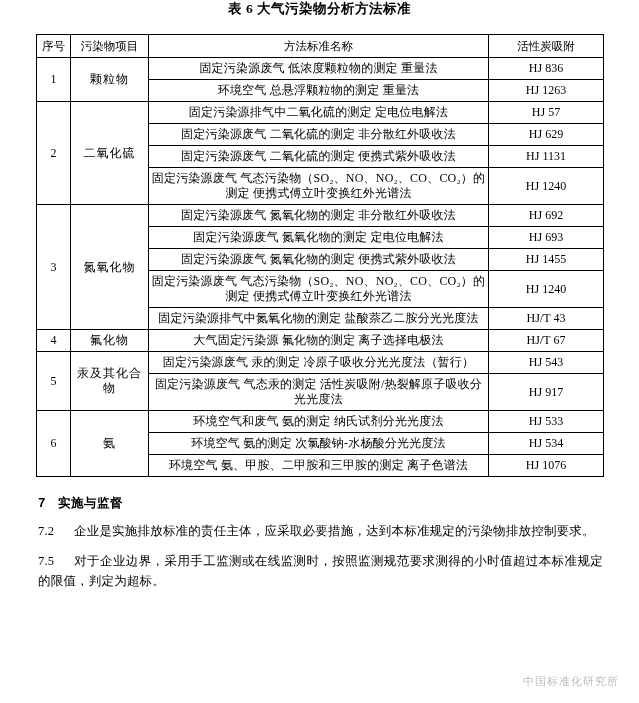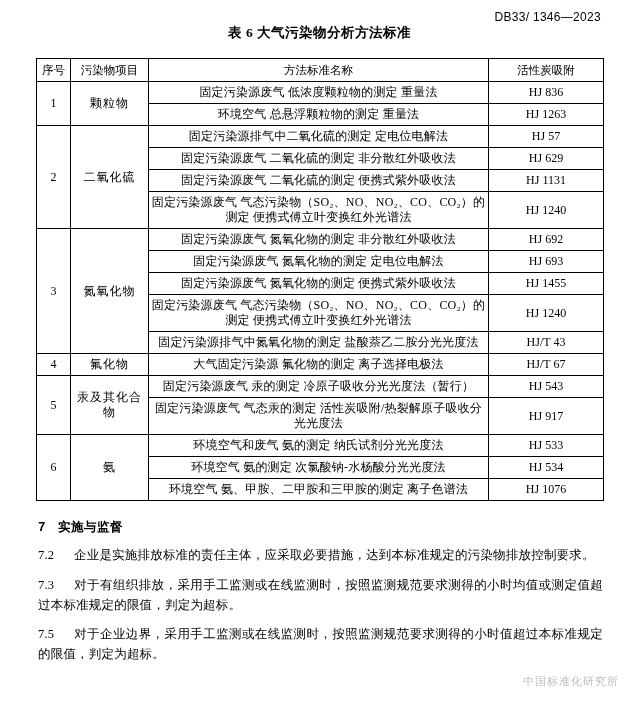--- a/index.html
+++ b/index.html
@@ -103,21 +103,20 @@
     letter-spacing: 1px;
     white-space: nowrap;
     pointer-events: none;
   }
 </style>
 </head>
 <body>
 
 <div class="page">
 
-  <div class="header-code">DB33/ 1346—2023</div>
 
   <div class="table-title">表 6   大气污染物分析方法标准</div>
 
   <table class="std">
     <colgroup>
       <col class="col-no">
         <col class="col-item">
         <col class="col-method">
         <col class="col-code">
     </colgroup>
@@ -220,20 +219,17 @@
   </table>
 
   <div class="section-head">
     <span class="num">7</span><span>实施与监督</span>
   </div>
 
   <div class="para">
     <span class="num">7.2</span><span class="body">企业是实施排放标准的责任主体，应采取必要措施，达到本标准规定的污染物排放控制要求。</span>
   </div>
   <div class="para">
-    <span class="num">7.3</span><span class="body">对于有组织排放，采用手工监测或在线监测时，按照监测规范要求测得的小时均值或测定值超过本标准规定的限值，判定为超标。</span>
-  </div>
-  <div class="para">
     <span class="num">7.5</span><span class="body">对于企业边界，采用手工监测或在线监测时，按照监测规范要求测得的小时值超过本标准规定的限值，判定为超标。</span>
   </div>
 
   <div class="watermark">中国标准化研究所</div>
 </div>
 
 </body></html>

